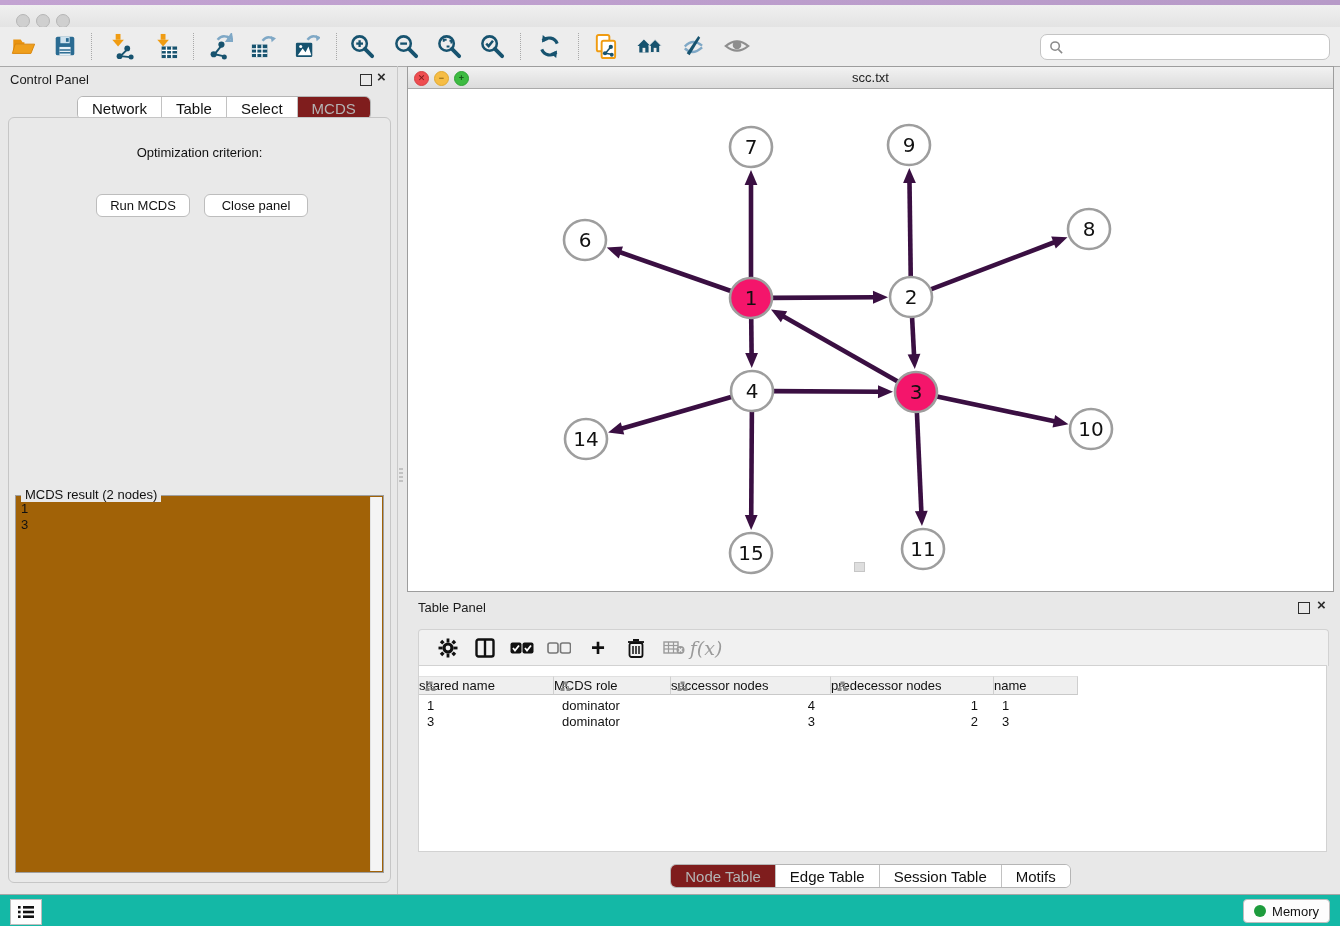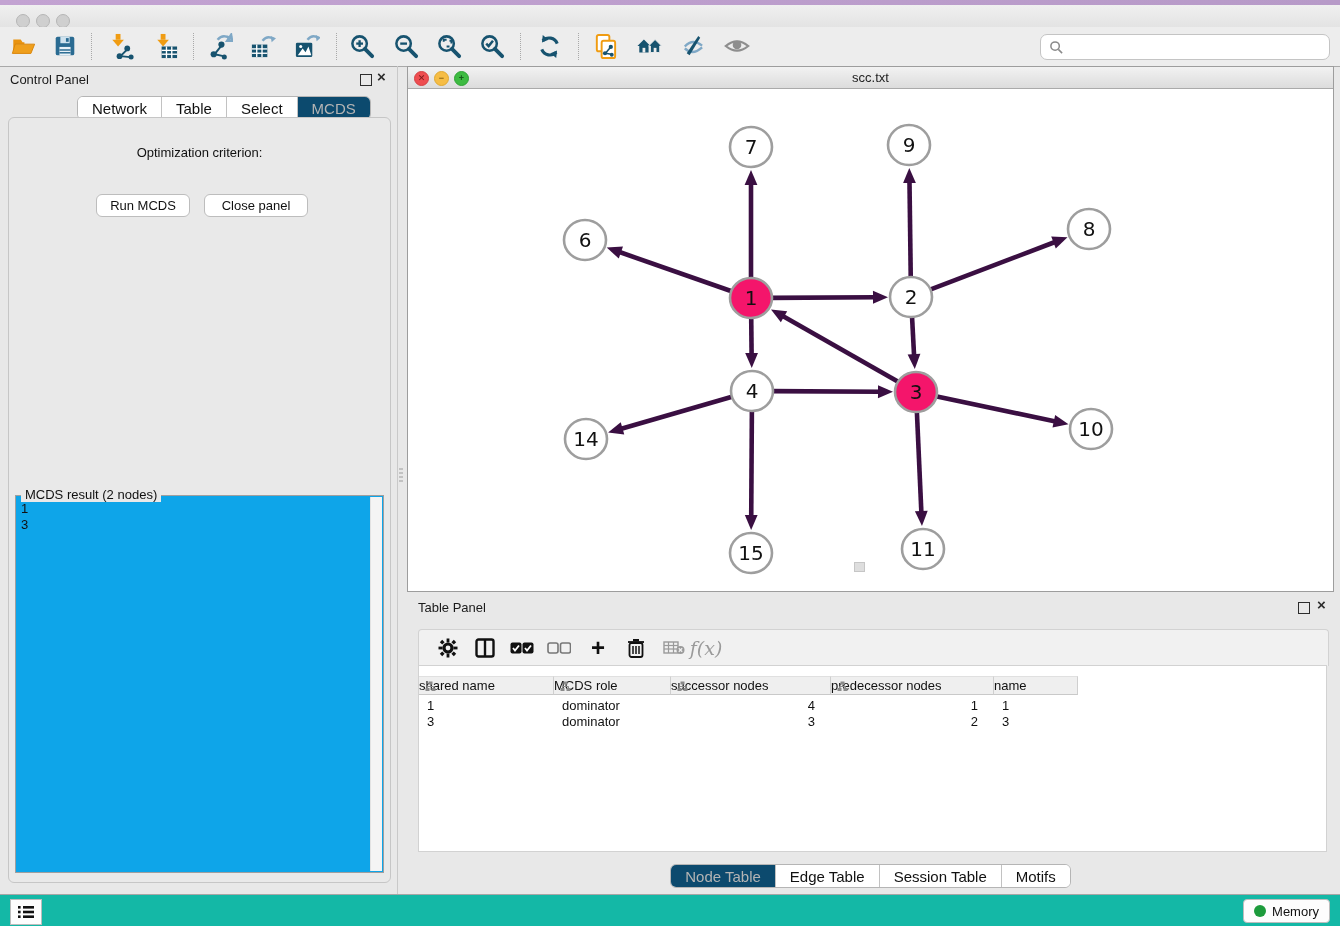--- a/index.html
+++ b/index.html
@@ -17,32 +17,32 @@
   .searchbox{left:1040px;top:7px;width:288px;height:24px;background:#fff;border:1px solid #c4c4c4;border-radius:7px;display:flex;align-items:center}
   .searchbox svg{margin-left:8px}
   .searchbox input{border:none;outline:none;background:transparent;flex:1;font-size:13px;height:18px;margin-left:4px}
   
   .cp-title{left:10px;top:72px;font-size:13px;color:#1b1b1b}
   .winbtn-sq{width:10px;height:10px;border:1.4px solid #2d2d2d;background:transparent}
   .winbtn-x{font-size:15px;font-weight:bold;color:#2d2d2d;line-height:10px}
   .tabgroup{display:flex;border:1px solid #b5b5b5;border-radius:6px;overflow:hidden;background:#fff;height:22px}
   .tabgroup .tab{font-size:15px;padding:3px 14px 0 14px;border-right:1px solid #c2c2c2;color:#111;background:#fff;text-align:center}
   .tabgroup .tab:last-child{border-right:none}
-  .tabgroup .tab.sel{background:#0c4a6e;color:#b4b4b4}
+  .tabgroup .tab.sel{background:#7f1d1d;color:#b4b4b4}
   .cp-body{left:8px;top:117px;width:381px;height:764px;background:#e9e9e9;border:1px solid #c6c6c6;border-radius:6px}
   .optlabel{left:0;top:27px;width:100%;text-align:center;font-size:13px;color:#111}
   .combo{left:37px;top:42px;width:308px;height:22px;background:#fff;border:1px solid #bdbdbd;border-radius:6px;display:flex;align-items:center}
   .combo .val{flex:1;font-size:13px;padding-left:12px;white-space:nowrap;overflow:hidden}
   .combo .arrows{width:20px;display:flex;flex-direction:column;align-items:center;gap:1px;margin-right:2px}
   .combo .arrows i{width:0;height:0;border-left:4px solid transparent;border-right:4px solid transparent;display:block}
   .combo .arrows .up{border-bottom:5px solid #444}
   .combo .arrows .dn{border-top:5px solid #444}
   .pbtn{height:21px;background:#fff;border:1px solid #bdbdbd;border-radius:6px;font-size:13px;color:#111;
         display:flex;align-items:center;justify-content:center;position:absolute}
-  .resultbox{left:6px;top:377px;width:367px;height:376px;border:1px solid #9f9f9f;background:#0ea5e9}
+  .resultbox{left:6px;top:377px;width:367px;height:376px;border:1px solid #9f9f9f;background:#a16207}
   .resultlegend{position:absolute;top:-9px;left:5px;background:#e9e9e9;padding:0 4px;font-size:13px;color:#111}
   .resultpre{position:absolute;left:5px;top:5px;margin:0;font-family:"Liberation Sans","DejaVu Sans",sans-serif;font-size:13px;line-height:16px;color:#111;white-space:pre}
   .resultscroll{position:absolute;right:1px;top:1px;bottom:1px;width:11px;background:#f4f4f4;border-left:1px solid #e2e2e2}
   .splitgrip{left:398px;top:466px;width:6px;height:18px;display:flex;flex-direction:column;gap:2px;align-items:center;justify-content:center}
   .splitgrip i{width:4px;height:2px;background:#c2c2c2;display:block}
   .vline{width:1px;background:#c9c9c9}
   
   .netwin{left:407px;top:66px;width:927px;height:526px;border:1px solid #9d9d9d;box-sizing:border-box;background:#fff}
   .ntitle{left:0;top:0;width:100%;height:21px;background:linear-gradient(#f2f2f2,#dcdcdc);border-bottom:1px solid #aaa}
   .ntext{top:3px;width:100%;text-align:center;font-size:13px;color:#222}

